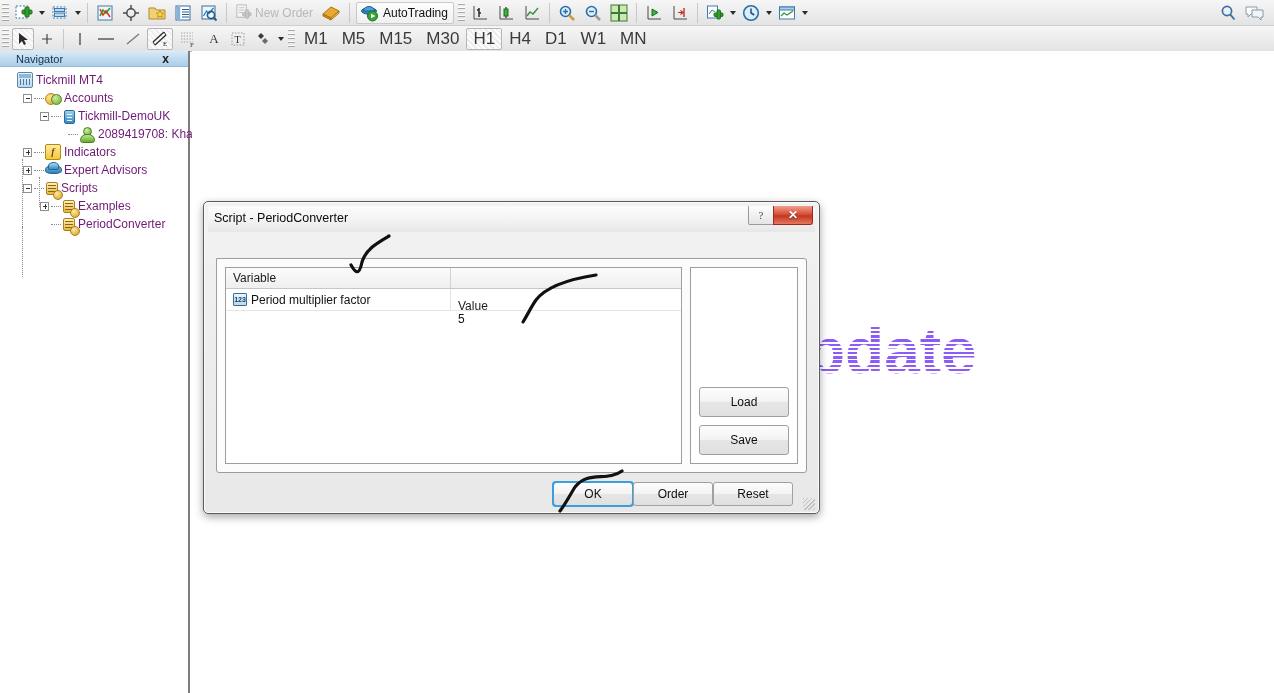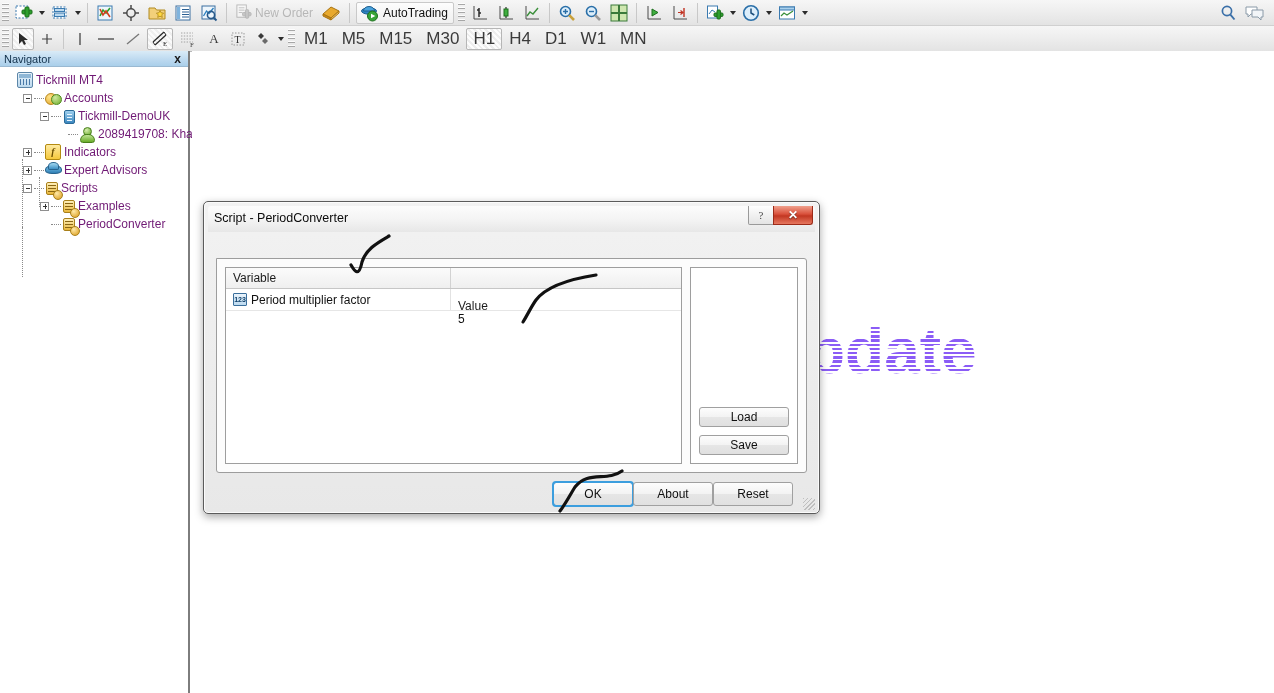--- a/index.html
+++ b/index.html
@@ -66,21 +66,21 @@
     border: 1px solid #b6b6b6;
     background: repeating-linear-gradient(45deg,#fcfcfc 0 2px,#ededed 2px 4px);
   }
 
   
   #navigator {
     position: absolute; left: 0; top: 51px; width: 190px; height: 642px;
     background: #ffffff; border-right: 2px solid #7d7d7d;
   }
   #nav-header {
-    height: 16px; display: flex; align-items: center; padding: 0 4px;
+    height: 16px; display: flex; align-items: center; padding: 0 16px;
     background: linear-gradient(to bottom, #d9ebf7 0%, #bedaf0 55%, #aacfea 100%);
     border-bottom: 1px solid #9ab9d2;
     font-size: 11px; color: #11304a;
   }
   #nav-header .ttl { flex: 1; }
   #nav-close { font-size: 12px; font-weight: bold; color: #1a1a1a; cursor: pointer; padding: 0 3px; }
 
   #nav-tree { padding: 4px 0 0 6px; position: relative; }
   .trow { display: flex; align-items: center; height: 18px; white-space: nowrap; position: relative; }
   .trow .lbl { font-size: 12px; color: #701a75; margin-left: 3px; }
@@ -230,21 +230,21 @@
     font-size: 7px; color: #0e3f69; text-align: center; line-height: 12px; font-weight: bold;
     font-family: "Liberation Sans", sans-serif;
   }
 
   #side {
     flex: 1; margin-left: 8px; border: 1px solid #9e9e9e; background: #ffffff;
     display: flex; flex-direction: column; justify-content: flex-end;
     padding: 8px; gap: 8px;
   }
   .btn {
-    height: 20px; border: 1px solid #a0a0a0; border-radius: 3px;
+    height: 30px; border: 1px solid #a0a0a0; border-radius: 3px;
     background: linear-gradient(to bottom,#fdfdfd 0%, #f3f3f3 48%, #e6e6e6 50%, #e0e0e0 100%);
     font-size: 12px; color: #101010; display: flex; align-items: center; justify-content: center;
     cursor: pointer;
   }
   #side .btn { width: 100%; }
 
   #dlg-footer {
     position: absolute; left: 0; right: 0; bottom: 2px; height: 34px;
     display: flex; align-items: center; justify-content: flex-end;
     padding-right: 26px; gap: 0;
@@ -652,21 +652,21 @@
         <div id="side">
           <div class="btn">Load</div>
           <div class="btn">Save</div>
         </div>
 
       </div>
     </div>
 
     <div id="dlg-footer">
       <div class="btn default">OK</div>
-      <div class="btn">About</div>
+      <div class="btn">Order</div>
       <div class="btn">Reset</div>
     </div>
     <div id="resizer"></div>
   </div>
 
   <svg id="annot" viewBox="0 0 1274 693">
     <g stroke="#111" fill="none" stroke-width="3.2" stroke-linecap="round" stroke-linejoin="round">
       <path d="M351 265 C355 272 359 277 362 262 C366 249 377 243 389 236"></path>
       <path d="M523 322 C528 314 531 307 536 300 C546 287 570 279 596 275"></path>
       <path d="M560 511 C566 503 570 495 575 487 C588 470 607 482 622 471"></path>

